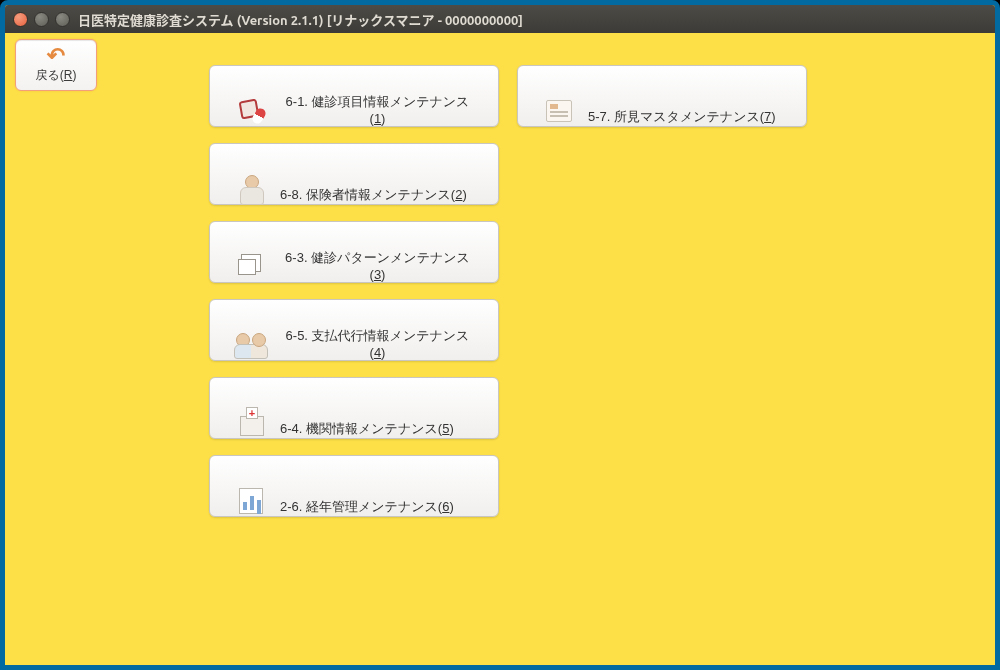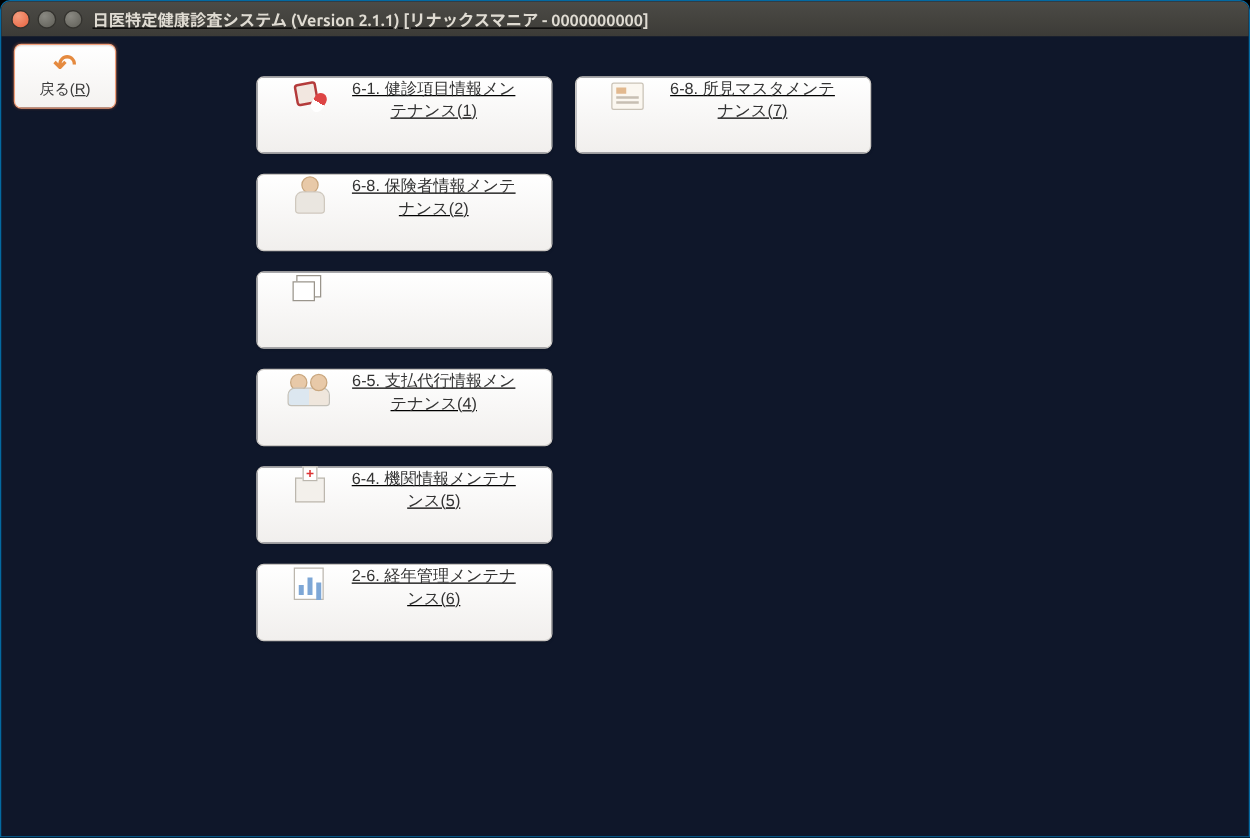--- a/index.html
+++ b/index.html
@@ -6,25 +6,24 @@
     body {
       font-family: "Ubuntu", "Noto Sans CJK JP", sans-serif;
       background: #000;
       width: 1000px;
       height: 670px;
       overflow: hidden;
     }
     .window {
       width: 1000px;
       height: 670px;
-      background: #0f172a;
+      background: #fde047;
       border-radius: 8px 8px 0 0;
       overflow: hidden;
-      border: 1px solid #0369a1;
-      text-decoration: underline;
+      border: 5px solid #0369a1;
     }
     .titlebar {
       height: 28px;
       background: linear-gradient(to bottom, #4c4b46, #3c3b37);
       display: flex;
       align-items: center;
       padding: 0 8px;
       gap: 8px;
     }
     .win-controls {
@@ -85,28 +84,28 @@
       padding: 10px 0 0 200px;
       margin-top: -52px;
       padding-top: 26px;
     }
     .col {
       display: flex;
       flex-direction: column;
       gap: 16px;
     }
     .menu-btn {
-      width: 237px;
+      width: 290px;
       height: 62px;
       background: linear-gradient(to bottom, #ffffff, #f1efed);
       border: 1px solid #c9c6c2;
       border-radius: 6px;
       box-shadow: 0 1px 2px rgba(0,0,0,0.12);
       display: flex;
-      align-items: flex-start;
+      align-items: flex-end;
       gap: 14px;
       padding: 0 23px 0 26px;
       cursor: pointer;
       font-size: 13px;
       color: #333;
     }
     .menu-btn .icon-slot {
       width: 30px;
       height: 30px;
       display: flex;
@@ -181,20 +180,23 @@
             </span>
           <span class="menu-label">
             <span>6-8. 保険者情報メンテナンス(</span><span class="underline-char">2</span><span>)</span>
           </span>
         </button>
 
         <button class="menu-btn">
           <span class="icon-slot">
               <span class="icon-windows"></span>
             </span>
+          <span class="menu-label">
+            <span>6-3. 健診パターンメンテナンス(</span><span class="underline-char">3</span><span>)</span>
+          </span>
         </button>
 
         <button class="menu-btn">
           <span class="icon-slot">
               <span class="icon-two">
                 <span class="bodies"></span>
               </span>
             </span>
           <span class="menu-label">
             <span>6-5. 支払代行情報メンテナンス(</span><span class="underline-char">4</span><span>)</span>
@@ -220,20 +222,20 @@
         </button>
 
       </div>
 
       <div class="col">
         <button class="menu-btn">
           <span class="icon-slot">
               <span class="icon-form"></span>
             </span>
           <span class="menu-label">
-            <span>6-8. 所見マスタメンテナンス(</span><span class="underline-char">7</span><span>)</span>
+            <span>5-7. 所見マスタメンテナンス(</span><span class="underline-char">7</span><span>)</span>
           </span>
         </button>
       </div>
 
     </div>
   </div>
 </div>
 
 </body></html>

